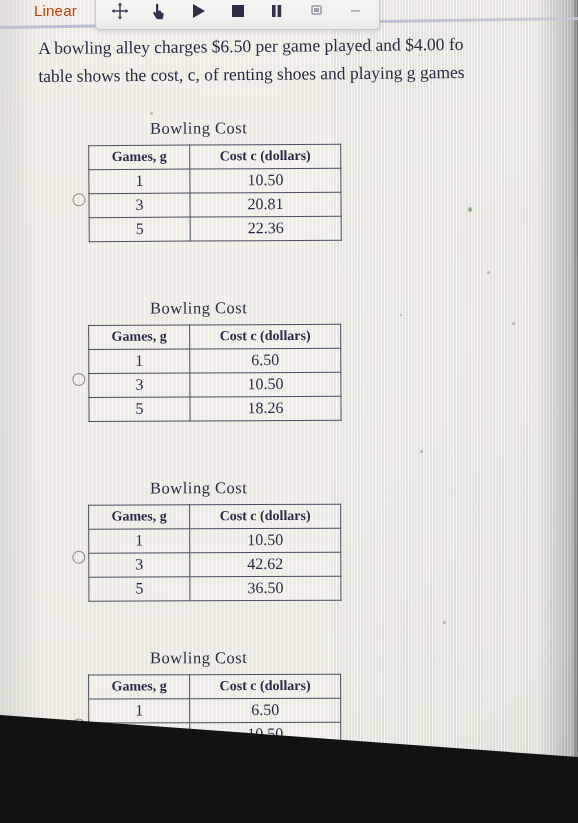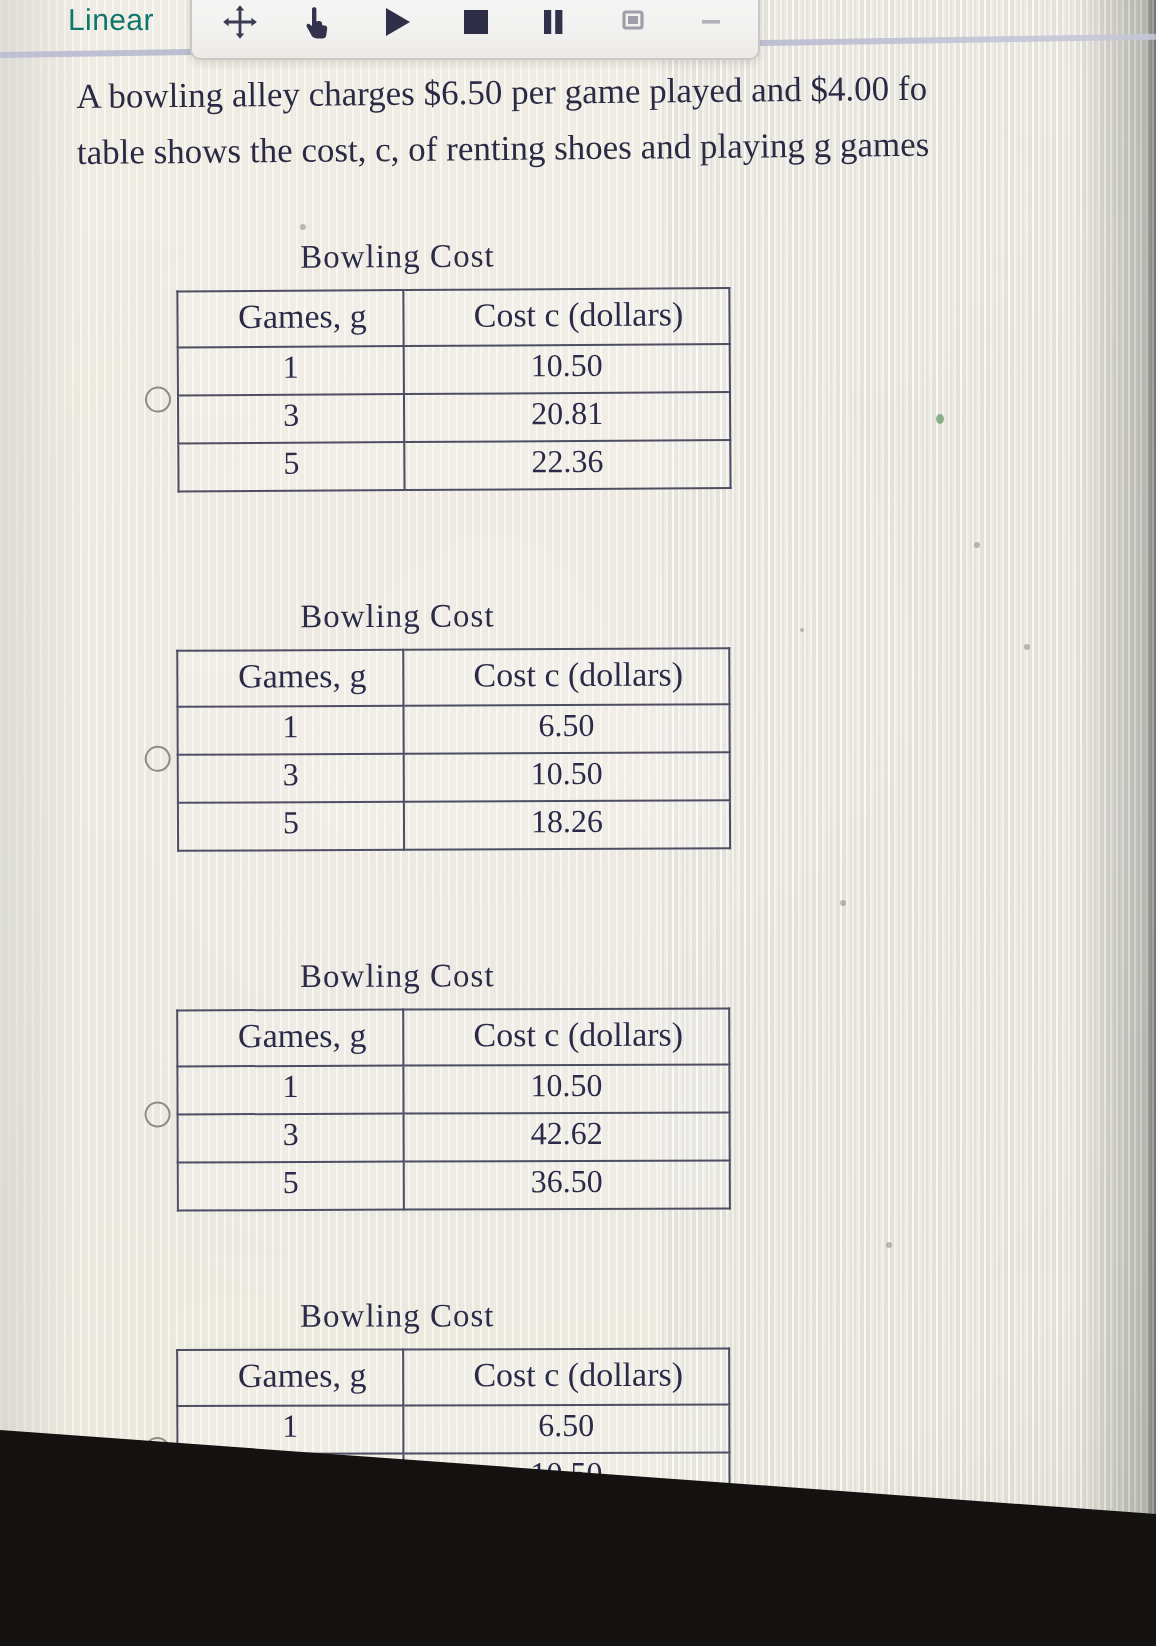--- a/index.html
+++ b/index.html
@@ -34,21 +34,21 @@
     position:absolute;inset:0;
     background:radial-gradient(130% 95% at 42% 42%, rgba(255,255,255,.18) 0%, rgba(255,255,255,0) 55%, rgba(120,118,108,.22) 100%);
     pointer-events:none;
   }
   .speck{position:absolute;border-radius:50%;background:rgba(120,115,105,.45);}
 
   
   #linear-label{
     position:absolute;left:34px;top:2px;
     font-family:"Liberation Sans", sans-serif;
-    font-size:15px;color:#0f766e;letter-spacing:.2px;
+    font-size:15px;color:#c2410c;letter-spacing:.2px;
   }
 
   #toolbar{
     position:absolute;left:95px;top:-26px;width:285px;height:56px;
     background:linear-gradient(180deg,#f7f7f7 0%,#f2f2f1 70%,#eceae6 100%);
     border:1px solid #c9c8c4;border-top:none;
     border-radius:0 0 5px 5px;
     box-shadow:0 2px 4px rgba(0,0,0,.10);
     display:flex;align-items:flex-end;gap:0;
     padding:0 4px 4px 4px;box-sizing:border-box;
@@ -88,21 +88,21 @@
   table.bt{
     position:absolute;left:88px;border-collapse:collapse;
     background:rgba(255,255,255,.16);
   }
   table.bt td,table.bt th{
     border:1px solid #4e4e62;
     font-size:16px;color:#2b2b49;
     text-align:center;padding:2px 0 3px 0;
     font-weight:normal;
   }
-  table.bt th{font-weight:normal;font-size:17px;padding:3px 0 4px 12px;}
+  table.bt th{font-weight:bold;font-size:14px;padding:3px 0 4px 0;}
   table.bt .cg{width:100px;}
   table.bt .cc{width:150px;}
 
   .c1{top:118px;} .c2{top:298px;} .c3{top:478px;} .c4{top:648px;}
   .c1 .cap,.c2 .cap,.c3 .cap,.c4 .cap{top:0;}
   .c1 table,.c2 table,.c3 table,.c4 table{top:26px;}
   .c1 .radio{top:74px;} .c2 .radio{top:74px;} .c3 .radio{top:72px;} .c4 .radio{top:70px;}
 
   .c1{transform:rotate(-0.35deg);} .c2{transform:rotate(-0.25deg);}
   .c3{transform:rotate(-0.2deg);}  .c4{transform:rotate(-0.15deg);}

